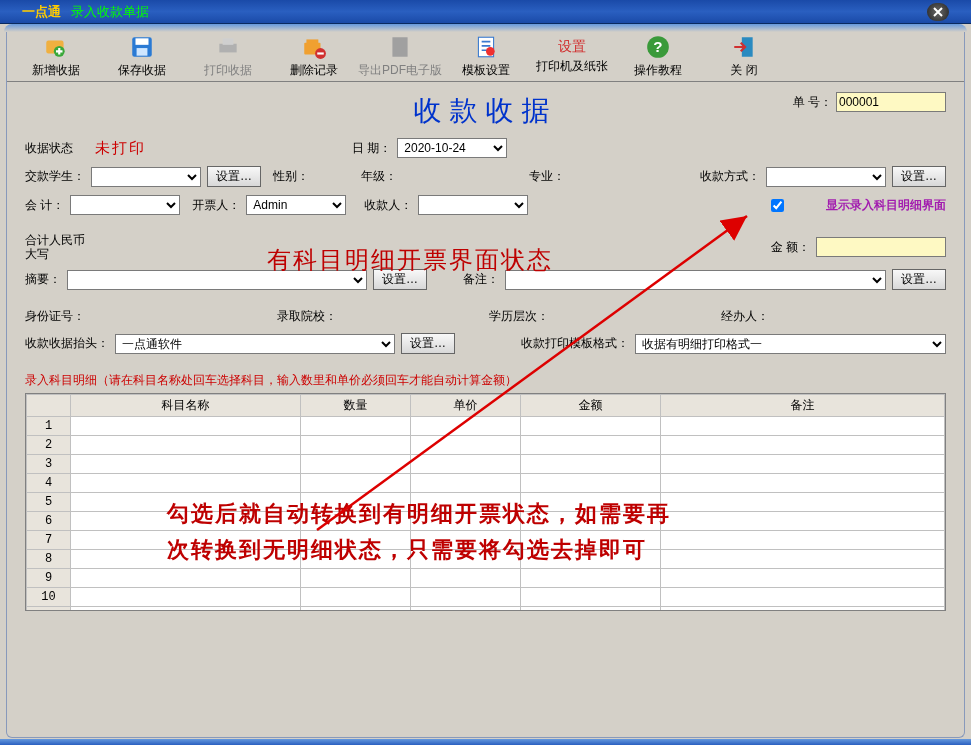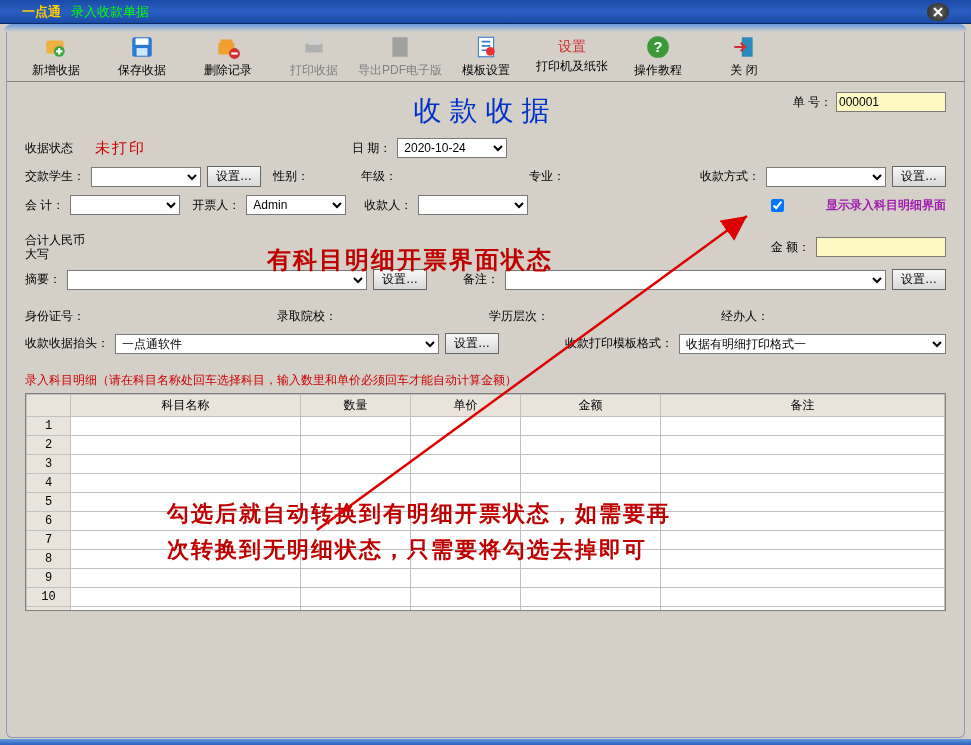--- a/index.html
+++ b/index.html
@@ -115,21 +115,21 @@
   padding: 1px 8px;
   cursor: pointer;
 }
 .checkbox-label { color: #a21caf; font-size: 12px; font-weight: bold; margin-left: 36px; }
 .annot1 {
   position: absolute;
   left: 260px;
   top: 162px;
   color: #be0000;
   font-size: 24px;
-  font-weight: bold;
+  font-weight: normal;
   letter-spacing: 2px;
 }
 .annot2 {
   position: absolute;
   left: 160px;
   top: 414px;
   color: #be0000;
   font-size: 22px;
   font-weight: bold;
   letter-spacing: 2px;
@@ -206,35 +206,35 @@
       <span>新增收据</span>
     </div>
     <div class="tool-btn">
       <svg class="ico" viewBox="0 0 24 24">
           <rect x="3" y="3" width="18" height="18" rx="2" fill="#2a7ad4"></rect>
           <rect x="6" y="4" width="12" height="6" fill="#fff"></rect>
           <rect x="7" y="13" width="10" height="7" fill="#cfe6ff"></rect>
         </svg>
       <span>保存收据</span>
     </div>
+    <div class="tool-btn disabled">
+      <svg class="ico" viewBox="0 0 24 24">
+          <rect x="4" y="9" width="16" height="8" fill="#b0b0b0"></rect>
+          <rect x="7" y="4" width="10" height="6" fill="#cfcfcf"></rect>
+        </svg>
+      <span>打印收据</span>
+    </div>
     <div class="tool-btn">
       <svg class="ico" viewBox="0 0 24 24">
           <rect x="3" y="8" width="15" height="11" rx="1" fill="#f0a030"></rect>
           <rect x="5" y="5" width="11" height="4" fill="#f0a030"></rect>
           <circle cx="18" cy="18" r="5" fill="#d03030"></circle>
           <path d="M15 18h6" stroke="#fff" stroke-width="2"></path>
         </svg>
       <span>删除记录</span>
-    </div>
-    <div class="tool-btn disabled">
-      <svg class="ico" viewBox="0 0 24 24">
-          <rect x="4" y="9" width="16" height="8" fill="#b0b0b0"></rect>
-          <rect x="7" y="4" width="10" height="6" fill="#cfcfcf"></rect>
-        </svg>
-      <span>打印收据</span>
     </div>
     <div class="tool-btn disabled">
       <svg class="ico" viewBox="0 0 24 24">
           <rect x="5" y="3" width="14" height="18" fill="#a0a0a0"></rect>
         </svg>
       <span>导出PDF电子版</span>
     </div>
     <div class="tool-btn">
       <svg class="ico" viewBox="0 0 24 24">
           <rect x="5" y="3" width="14" height="18" fill="#fff" stroke="#3a7acf"></rect>
@@ -328,21 +328,21 @@
       <span style="width:180px"></span>
       <label class="lab">录取院校：</label>
       <span style="width:140px"></span>
       <label class="lab">学历层次：</label>
       <span style="width:160px"></span>
       <label class="lab">经办人：</label>
     </div>
 
     <div class="row">
       <label class="lab">收款收据抬头：</label>
-      <select style="width:324px"><option>一点通软件</option></select>
+      <select style="width:280px"><option>一点通软件</option></select>
       <button class="btn-small">设置…</button>
       <label class="lab" style="margin-left:60px">收款打印模板格式：</label>
       <select style="flex:1"><option>收据有明细打印格式一</option></select>
     </div>
 
     <div class="hint-line">录入科目明细（请在科目名称处回车选择科目，输入数里和单价必须回车才能自动计算金额）</div>
 
     <div class="grid-wrap">
       <table class="grid">
         <thead>

